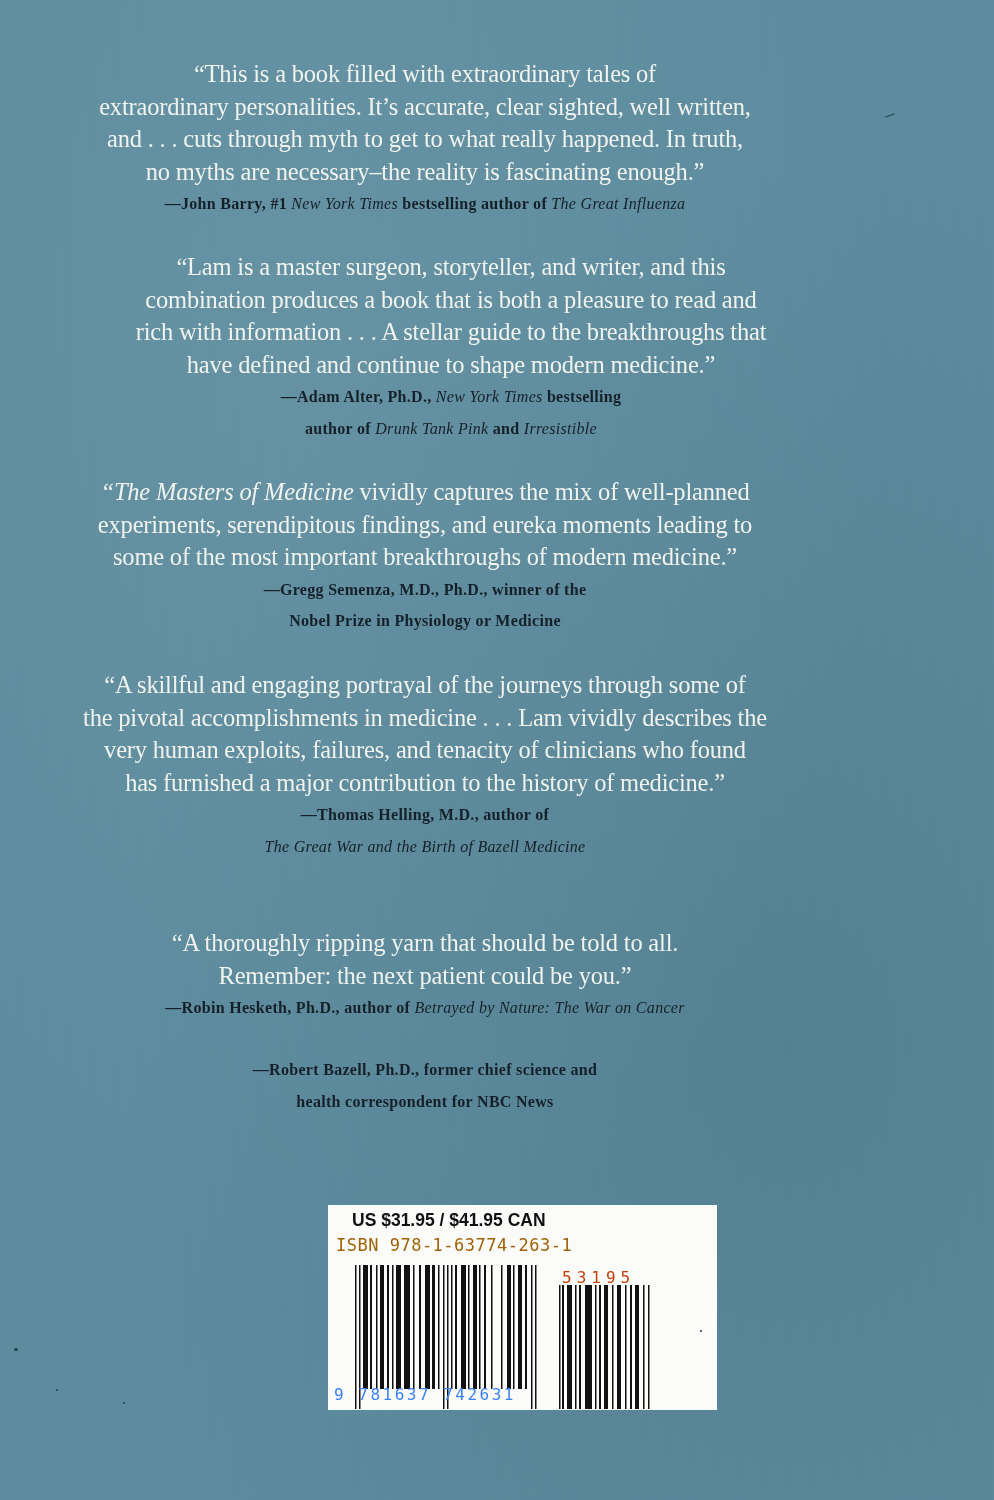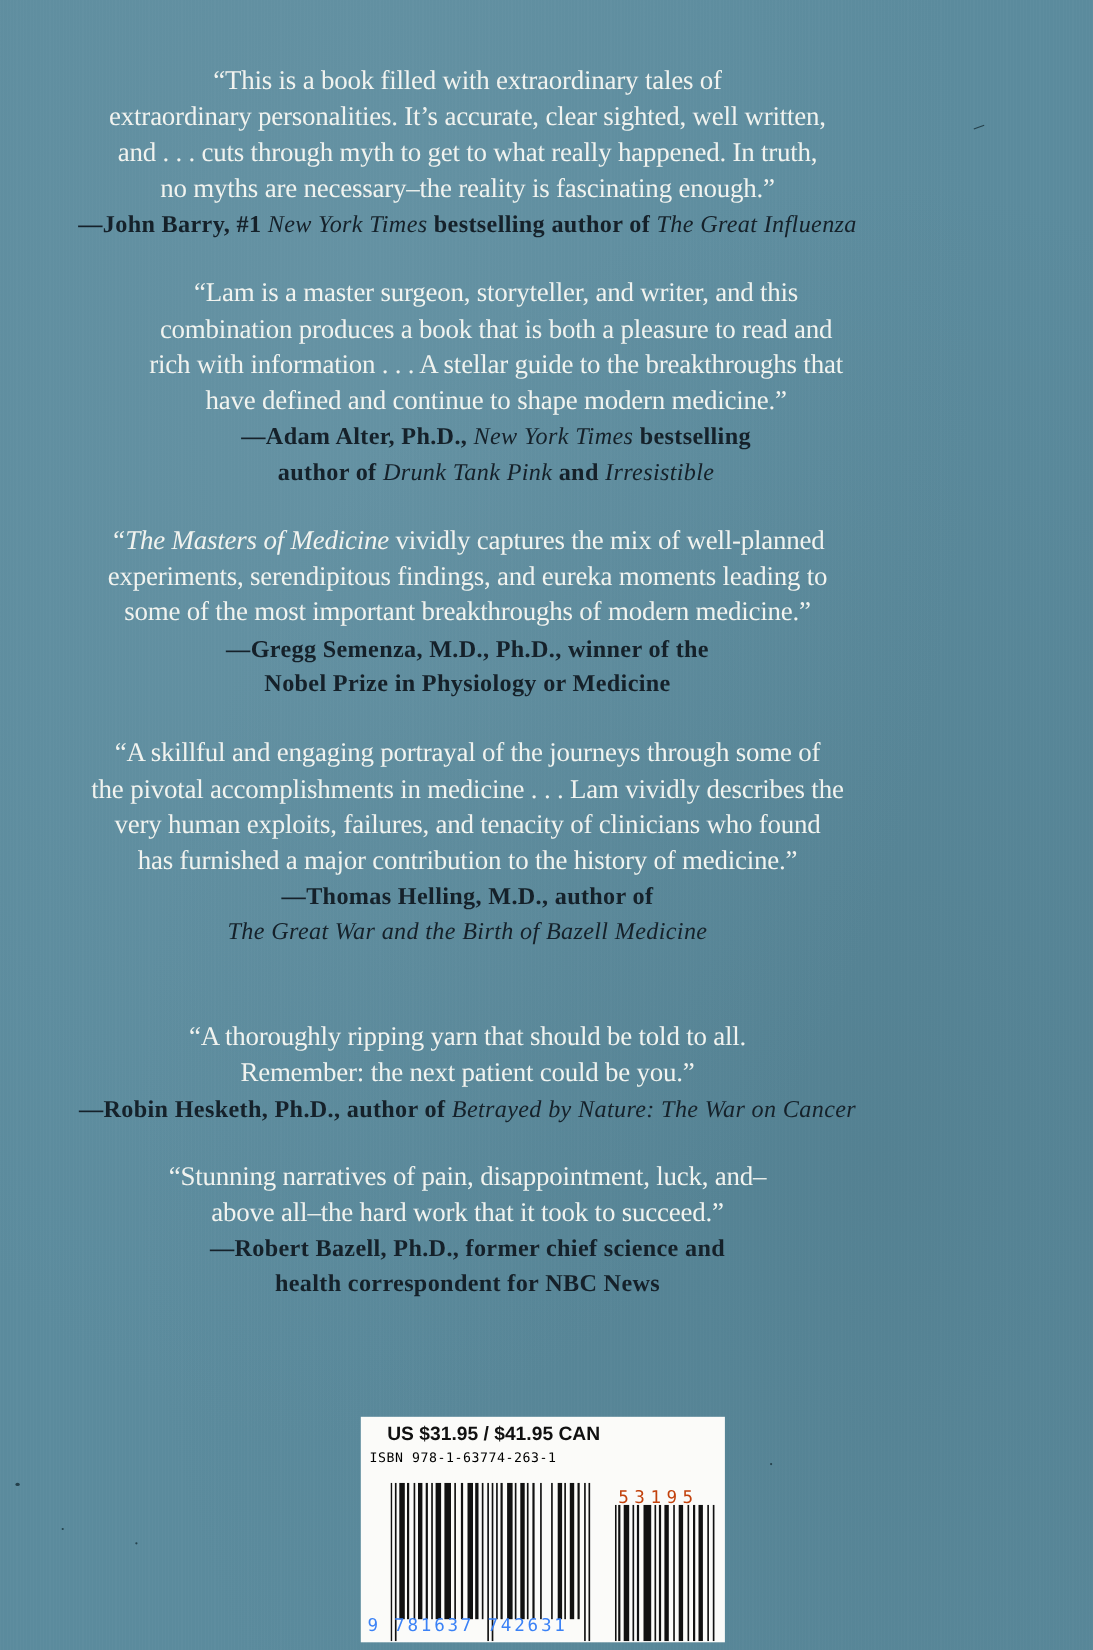--- a/index.html
+++ b/index.html
@@ -18,44 +18,44 @@
   .quote {
     color: #f1f3ef;
     font-family: "Liberation Serif", serif;
     font-size: 24.5px; line-height: 32.5px; letter-spacing: -0.2px;
     margin: 0;
   }
   .quote .line, .attr .line { display: block; white-space: nowrap; }
   .attr {
     color: #15212a;
     font-family: "Liberation Serif", serif;
-    font-size: 22px; line-height: 31.5px; font-weight: bold; letter-spacing: 0.3px;
+    font-size: 16px; line-height: 31.5px; font-weight: bold; letter-spacing: 0.3px;
     margin: 0;
   }
   .it { font-style: italic; font-weight: normal; }
   .quote .it { font-weight: normal; }
 
   #b1 { top: 58px; }
   #b2 { top: 251px; padding-left: 26px; }
   #b3 { top: 476px; }
   #b4 { top: 669px; }
   #b5 { top: 927px; }
   #b6 { top: 1054px; }
 
   .barcode-box {
-    position: absolute; left: 328px; top: 1288px; width: 331px; height: 205px;
+    position: absolute; left: 328px; top: 1205px; width: 389px; height: 205px;
     background: #fbfbf9;
   }
   .price {
     position: absolute; left: 24px; top: 5px;
     font-family: "Liberation Sans", sans-serif; font-weight: bold; font-size: 17.5px; color: #111;
   }
   .isbn-text {
     position: absolute; left: 8px; top: 30px;
-    font-family: "DejaVu Sans Mono", "Liberation Mono", monospace; font-size: 12px; color: #000000;
+    font-family: "DejaVu Sans Mono", "Liberation Mono", monospace; font-size: 17px; color: #a16207;
     letter-spacing: 0.5px;
   }
   .bars-main {
     position: absolute; left: 27px; top: 60px; width: 185px; height: 144px;
   }
   .bars-add {
     position: absolute; left: 231px; top: 80px; width: 92px; height: 124px;
   }
   .digits-main {
     position: absolute; left: 6px; top: 180px;
@@ -132,24 +132,20 @@
   <p class="quote">
     <span class="line">“A thoroughly ripping yarn that should be told to all.</span>
     <span class="line">Remember: the next patient could be you.”</span>
   </p>
   <p class="attr">
     <span class="line"><span>—Robin Hesketh, Ph.D., author of </span><span class="it">Betrayed by Nature: The War on Cancer</span></span>
   </p>
 </div>
 
 <div class="blurb" id="b6">
-  <p class="quote">
-    <span class="line">“Stunning narratives of pain, disappointment, luck, and–</span>
-    <span class="line">above all–the hard work that it took to succeed.”</span>
-  </p>
   <p class="attr">
     <span class="line">—Robert Bazell, Ph.D., former chief science and</span>
     <span class="line">health correspondent for NBC News</span>
   </p>
 </div>
 
 <div class="barcode-box">
   <div class="price">US $31.95 / $41.95 CAN</div>
   <div class="isbn-text">ISBN 978-1-63774-263-1</div>
   <svg class="bars-main" viewBox="0 0 185 144" preserveAspectRatio="none">

